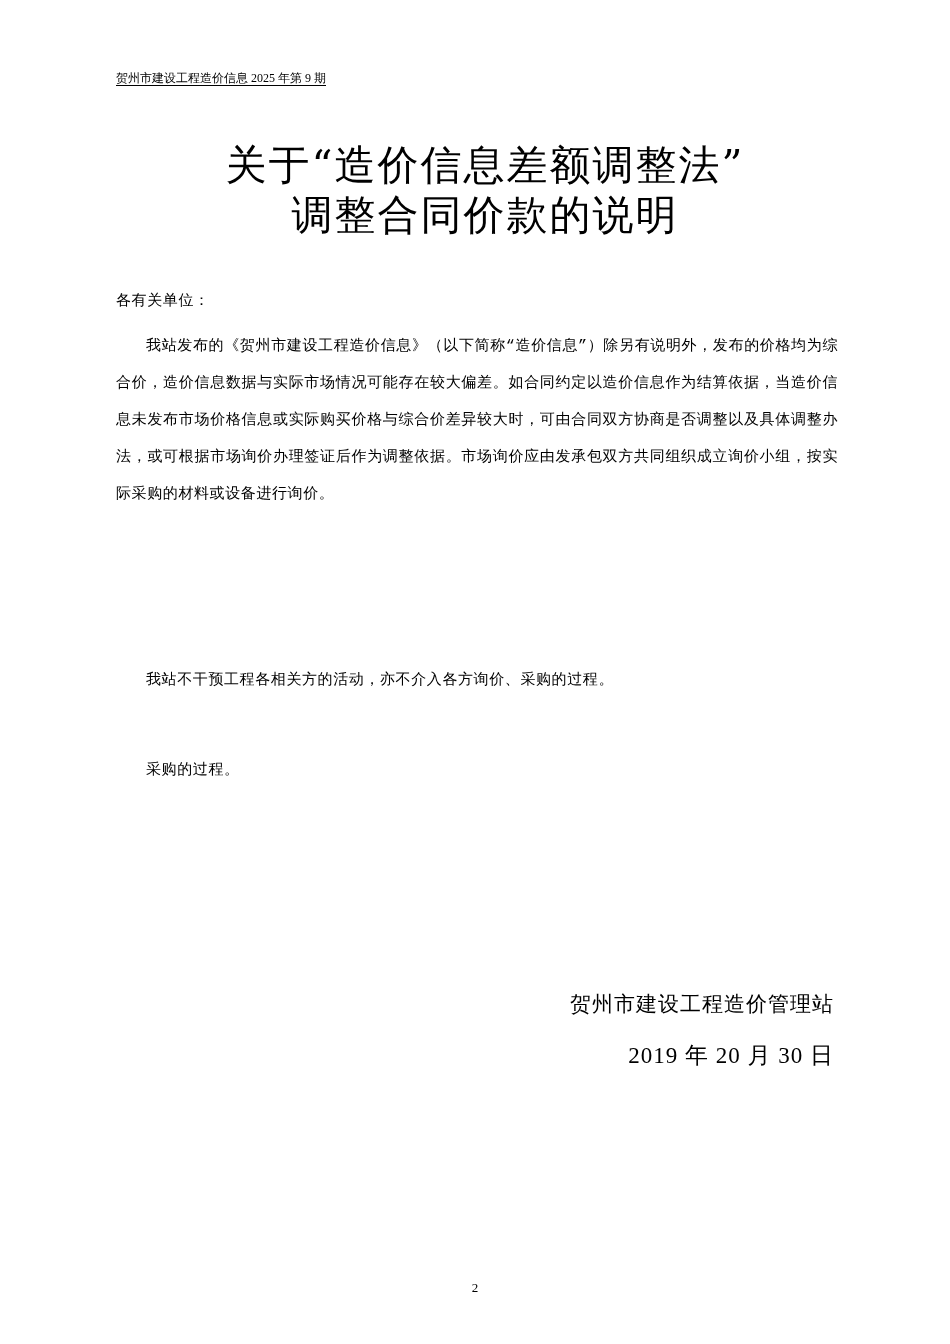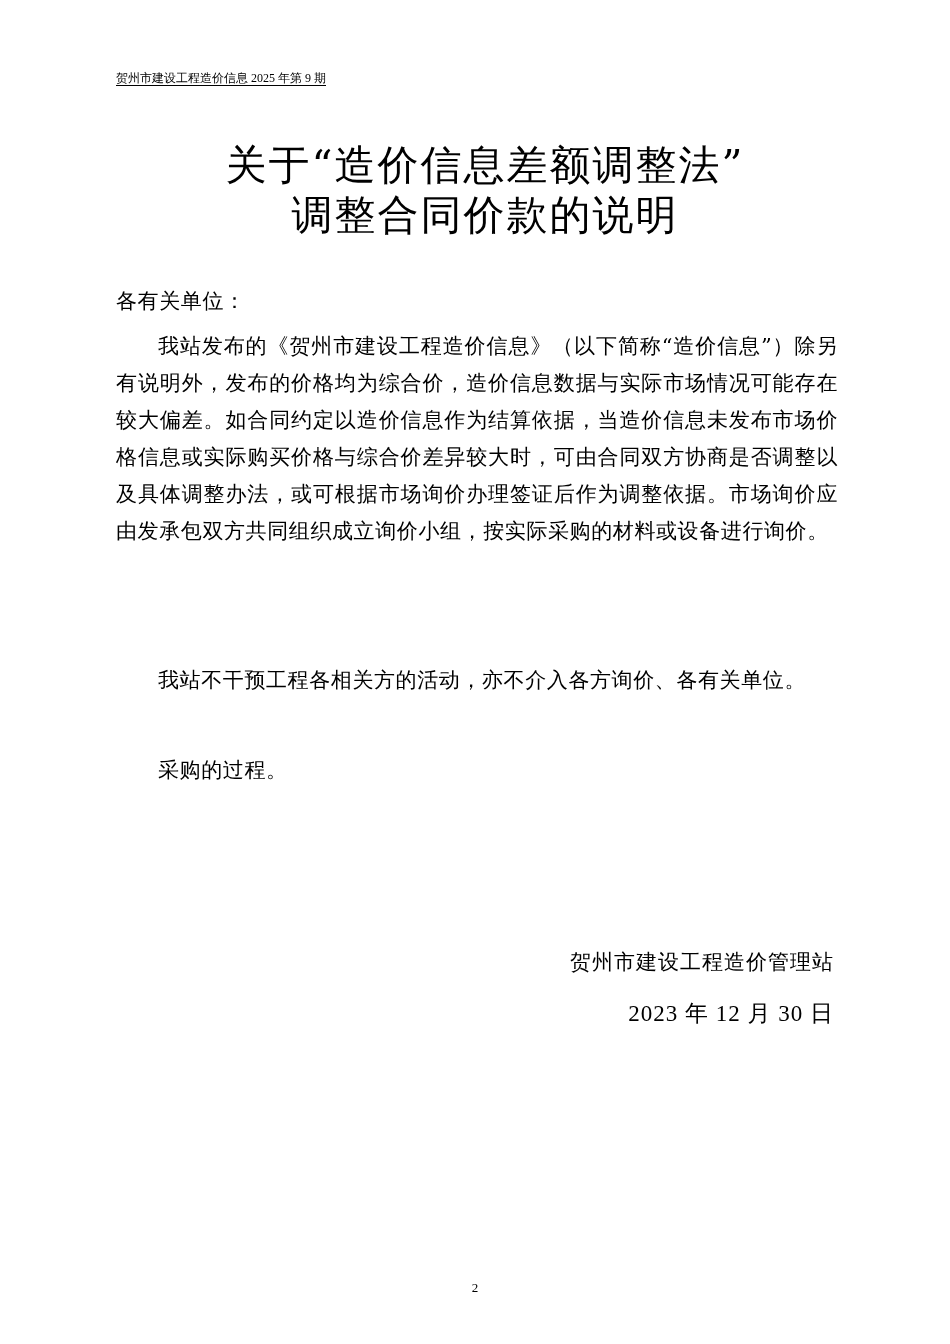--- a/index.html
+++ b/index.html
@@ -5,41 +5,41 @@
     html, body { margin: 0; padding: 0; background: #ffffff; }
     body { width: 950px; height: 1344px; position: relative; overflow: hidden;
            font-family: "DejaVu Serif", "Liberation Serif", serif; color: #000; }
     .header { position: absolute; left: 116px; top: 70px; font-size: 12px;
               font-family: "Liberation Serif", "DejaVu Serif", serif;
               text-decoration: underline; text-underline-offset: 3px; letter-spacing: 0px; }
     .title { position: absolute; left: 10px; width: 950px; text-align: center;
              font-size: 41px; letter-spacing: 2px; font-weight: normal; }
     .t1 { top: 138px; }
     .t2 { top: 188px; }
-    .body-text { position: absolute; left: 116px; width: 722px; font-size: 21px;
-                 line-height: 37px; text-align: justify; letter-spacing: 0.6px; }
+    .body-text { position: absolute; left: 116px; width: 722px; font-size: 15px;
+                 line-height: 37px; text-align: justify; letter-spacing: 0.6px; font-family: Liberation Mono, monospace; }
     .salutation { top: 283px; }
     .p1 { top: 328px; text-indent: 2em; }
     .p2 { top: 662px; text-indent: 2em; }
     .p3 { top: 752px; text-indent: 2em; }
-    .sig { position: absolute; right: 116px; font-size: 21px; text-align: center; letter-spacing: 1px; }
+    .sig { position: absolute; right: 116px; font-size: 21px; text-align: center; letter-spacing: 1px; margin-top: 42px; }
     .sig-org { top: 948px; }
     .sig-date { top: 998px; font-family: "Liberation Serif", "DejaVu Serif", serif; font-size: 23px; }
     .page-num { position: absolute; top: 1280px; left: 0; width: 950px; text-align: center;
                 font-size: 13px; font-family: "Liberation Serif", serif; }
   </style>
 </head>
 <body>
 
 <div class="header">贺州市建设工程造价信息 2025 年第 9 期</div>
 
 <div class="title t1">关于“造价信息差额调整法”</div>
 <div class="title t2">调整合同价款的说明</div>
 
 <div class="body-text salutation">各有关单位：</div>
 <div class="body-text p1">我站发布的《贺州市建设工程造价信息》（以下简称“造价信息”）除另有说明外，发布的价格均为综合价，造价信息数据与实际市场情况可能存在较大偏差。如合同约定以造价信息作为结算依据，当造价信息未发布市场价格信息或实际购买价格与综合价差异较大时，可由合同双方协商是否调整以及具体调整办法，或可根据市场询价办理签证后作为调整依据。市场询价应由发承包双方共同组织成立询价小组，按实际采购的材料或设备进行询价。</div>
-<div class="body-text p2">我站不干预工程各相关方的活动，亦不介入各方询价、各有关单位。</div>
+<div class="body-text p2">我站不干预工程各相关方的活动，亦不介入各方询价、采购的过程。</div>
 <div class="body-text p3">采购的过程。</div>
 
 <div class="sig sig-org">贺州市建设工程造价管理站</div>
-<div class="sig sig-date">2023 年 12 月 30 日</div>
+<div class="sig sig-date">2019 年 20 月 30 日</div>
 
 <div class="page-num">2</div>
 
 </body></html>

